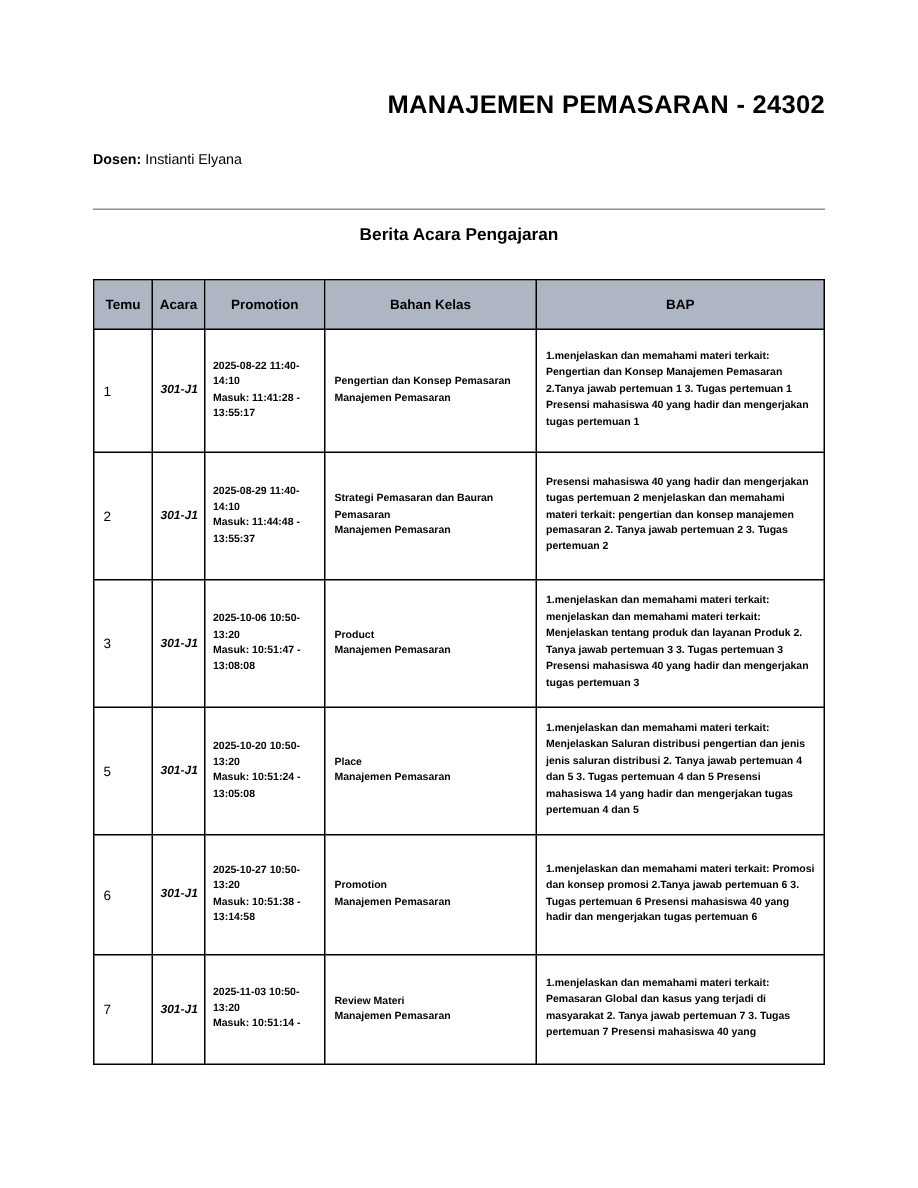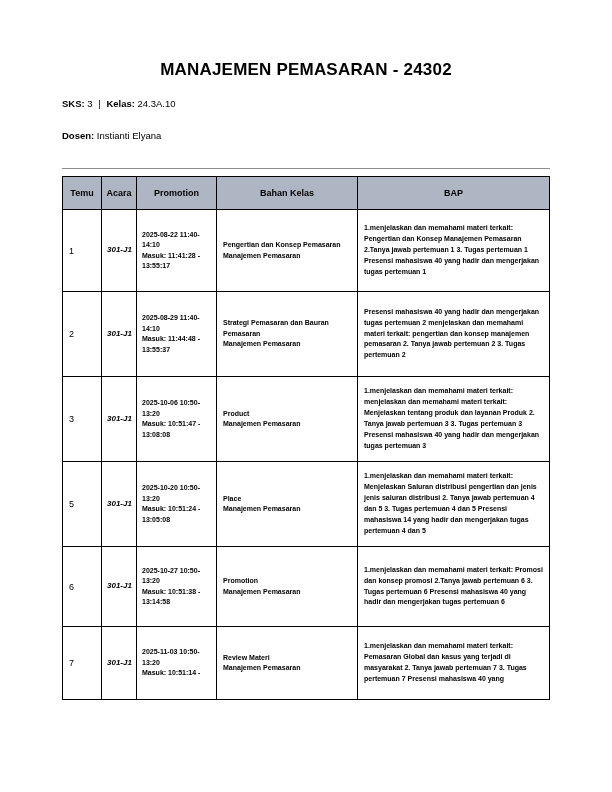--- a/index.html
+++ b/index.html
@@ -9,21 +9,21 @@
     margin: 0 auto;
     background: #ffffff;
     font-family: "Liberation Sans", sans-serif;
     color: #000;
     position: relative;
     overflow: hidden;
   }
   .page { padding: 60px 62px 0 62px; }
 
   .doc-title {
-    text-align: center;
+    text-align: right;
     font-size: 17px;
     font-weight: 700;
     font-family: "Liberation Sans", sans-serif;
     letter-spacing: 0.2px;
   }
 
   .meta-line { margin-top: 18px; font-size: 9.5px; }
   .meta-line.second { margin-top: 21px; }
   .meta-label { font-weight: 700; }
   .meta-value { font-weight: 400; }
@@ -37,21 +37,21 @@
   }
 
   .section-title {
     margin-top: 11px;
     text-align: center;
     font-size: 11.5px;
     font-weight: 700;
   }
 
   table.bap-table {
-    margin-top: 7px;
+    margin-top: 23px;
     width: 487px;
     border-collapse: collapse;
     table-layout: fixed;
   }
   .bap-table th, .bap-table td {
     border: 1px solid #000;
     vertical-align: middle;
     text-align: left;
     overflow: hidden;
   }
@@ -86,35 +86,29 @@
   .bahan-topic { display: block; }
   .bahan-course { display: block; }
 </style>
 </head>
 <body>
 
 <div class="page">
 
   <div class="doc-title">MANAJEMEN PEMASARAN - 24302</div>
 
-  <div class="meta-line">
-    <span class="meta-label">SKS:</span>
-    <span class="meta-value">3</span>
-    <span class="meta-sep">|</span>
-    <span class="meta-label">Kelas:</span>
-    <span class="meta-value">24.3A.10</span>
-  </div>
 
   <div class="meta-line second">
     <span class="meta-label">Dosen:</span>
     <span class="meta-value">Instianti Elyana</span>
   </div>
 
   <hr class="rule">
 
+  <div class="section-title">Berita Acara Pengajaran</div>
 
   <table class="bap-table">
     <colgroup>
       <col class="col-temu">
         <col class="col-ruang">
         <col class="col-kehadiran">
         <col class="col-bahan">
         <col class="col-bap">
     </colgroup>
     <thead>

